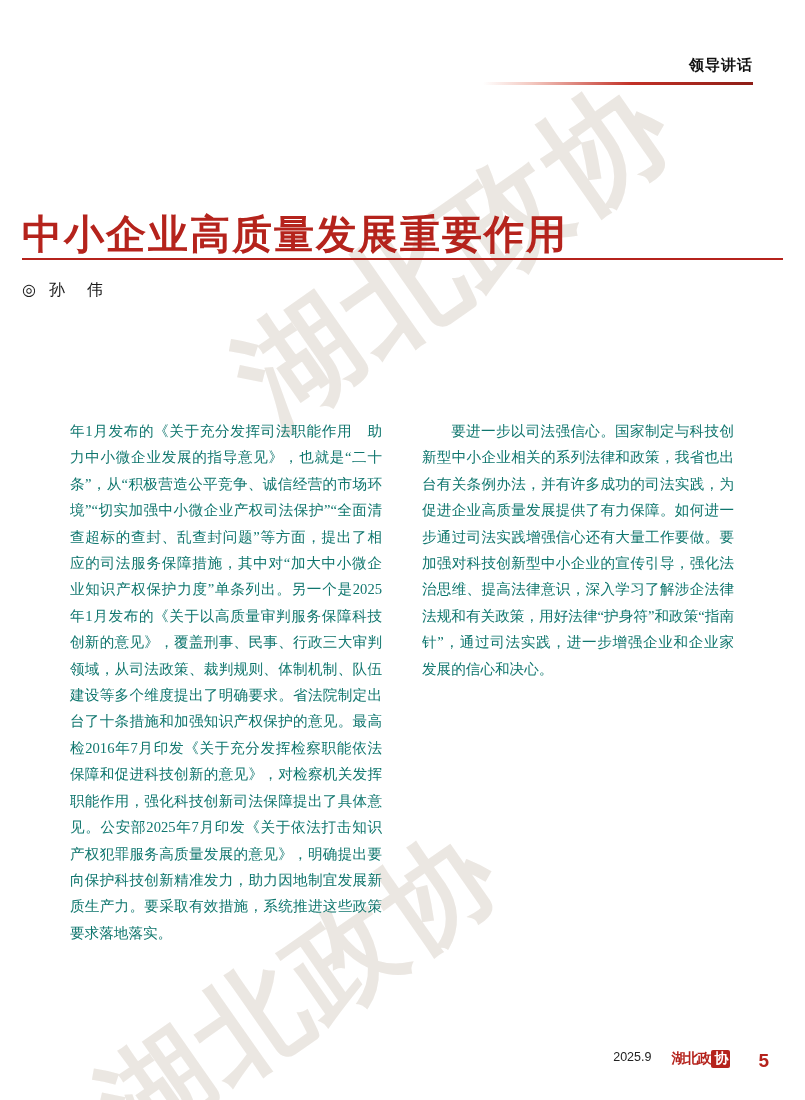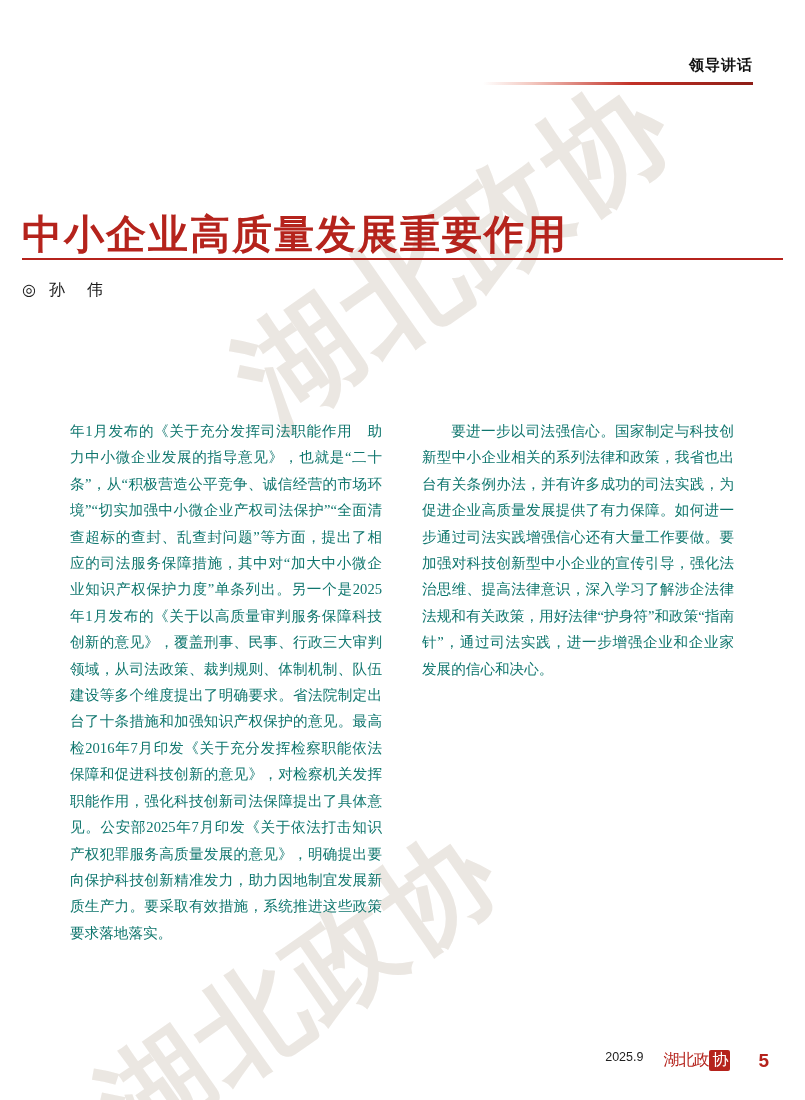--- a/index.html
+++ b/index.html
@@ -148,22 +148,22 @@
     gap: 20px;
     z-index: 3;
   }
   .footer-date {
     font-family: "Liberation Sans", sans-serif;
     font-size: 12.5px;
     color: #222;
   }
   .footer-logo {
     font-family: "Liberation Serif", "DejaVu Serif", serif;
-    font-weight: normal;
-    font-size: 16px;
+    font-weight: bold;
+    font-size: 14px;
     color: #b5231c;
     letter-spacing: -1px;
     position: relative;
   }
   .footer-logo .box {
     display: inline-block;
     background: #b5231c;
     color: #fff;
     padding: 0 3px;
     margin-left: 1px;

